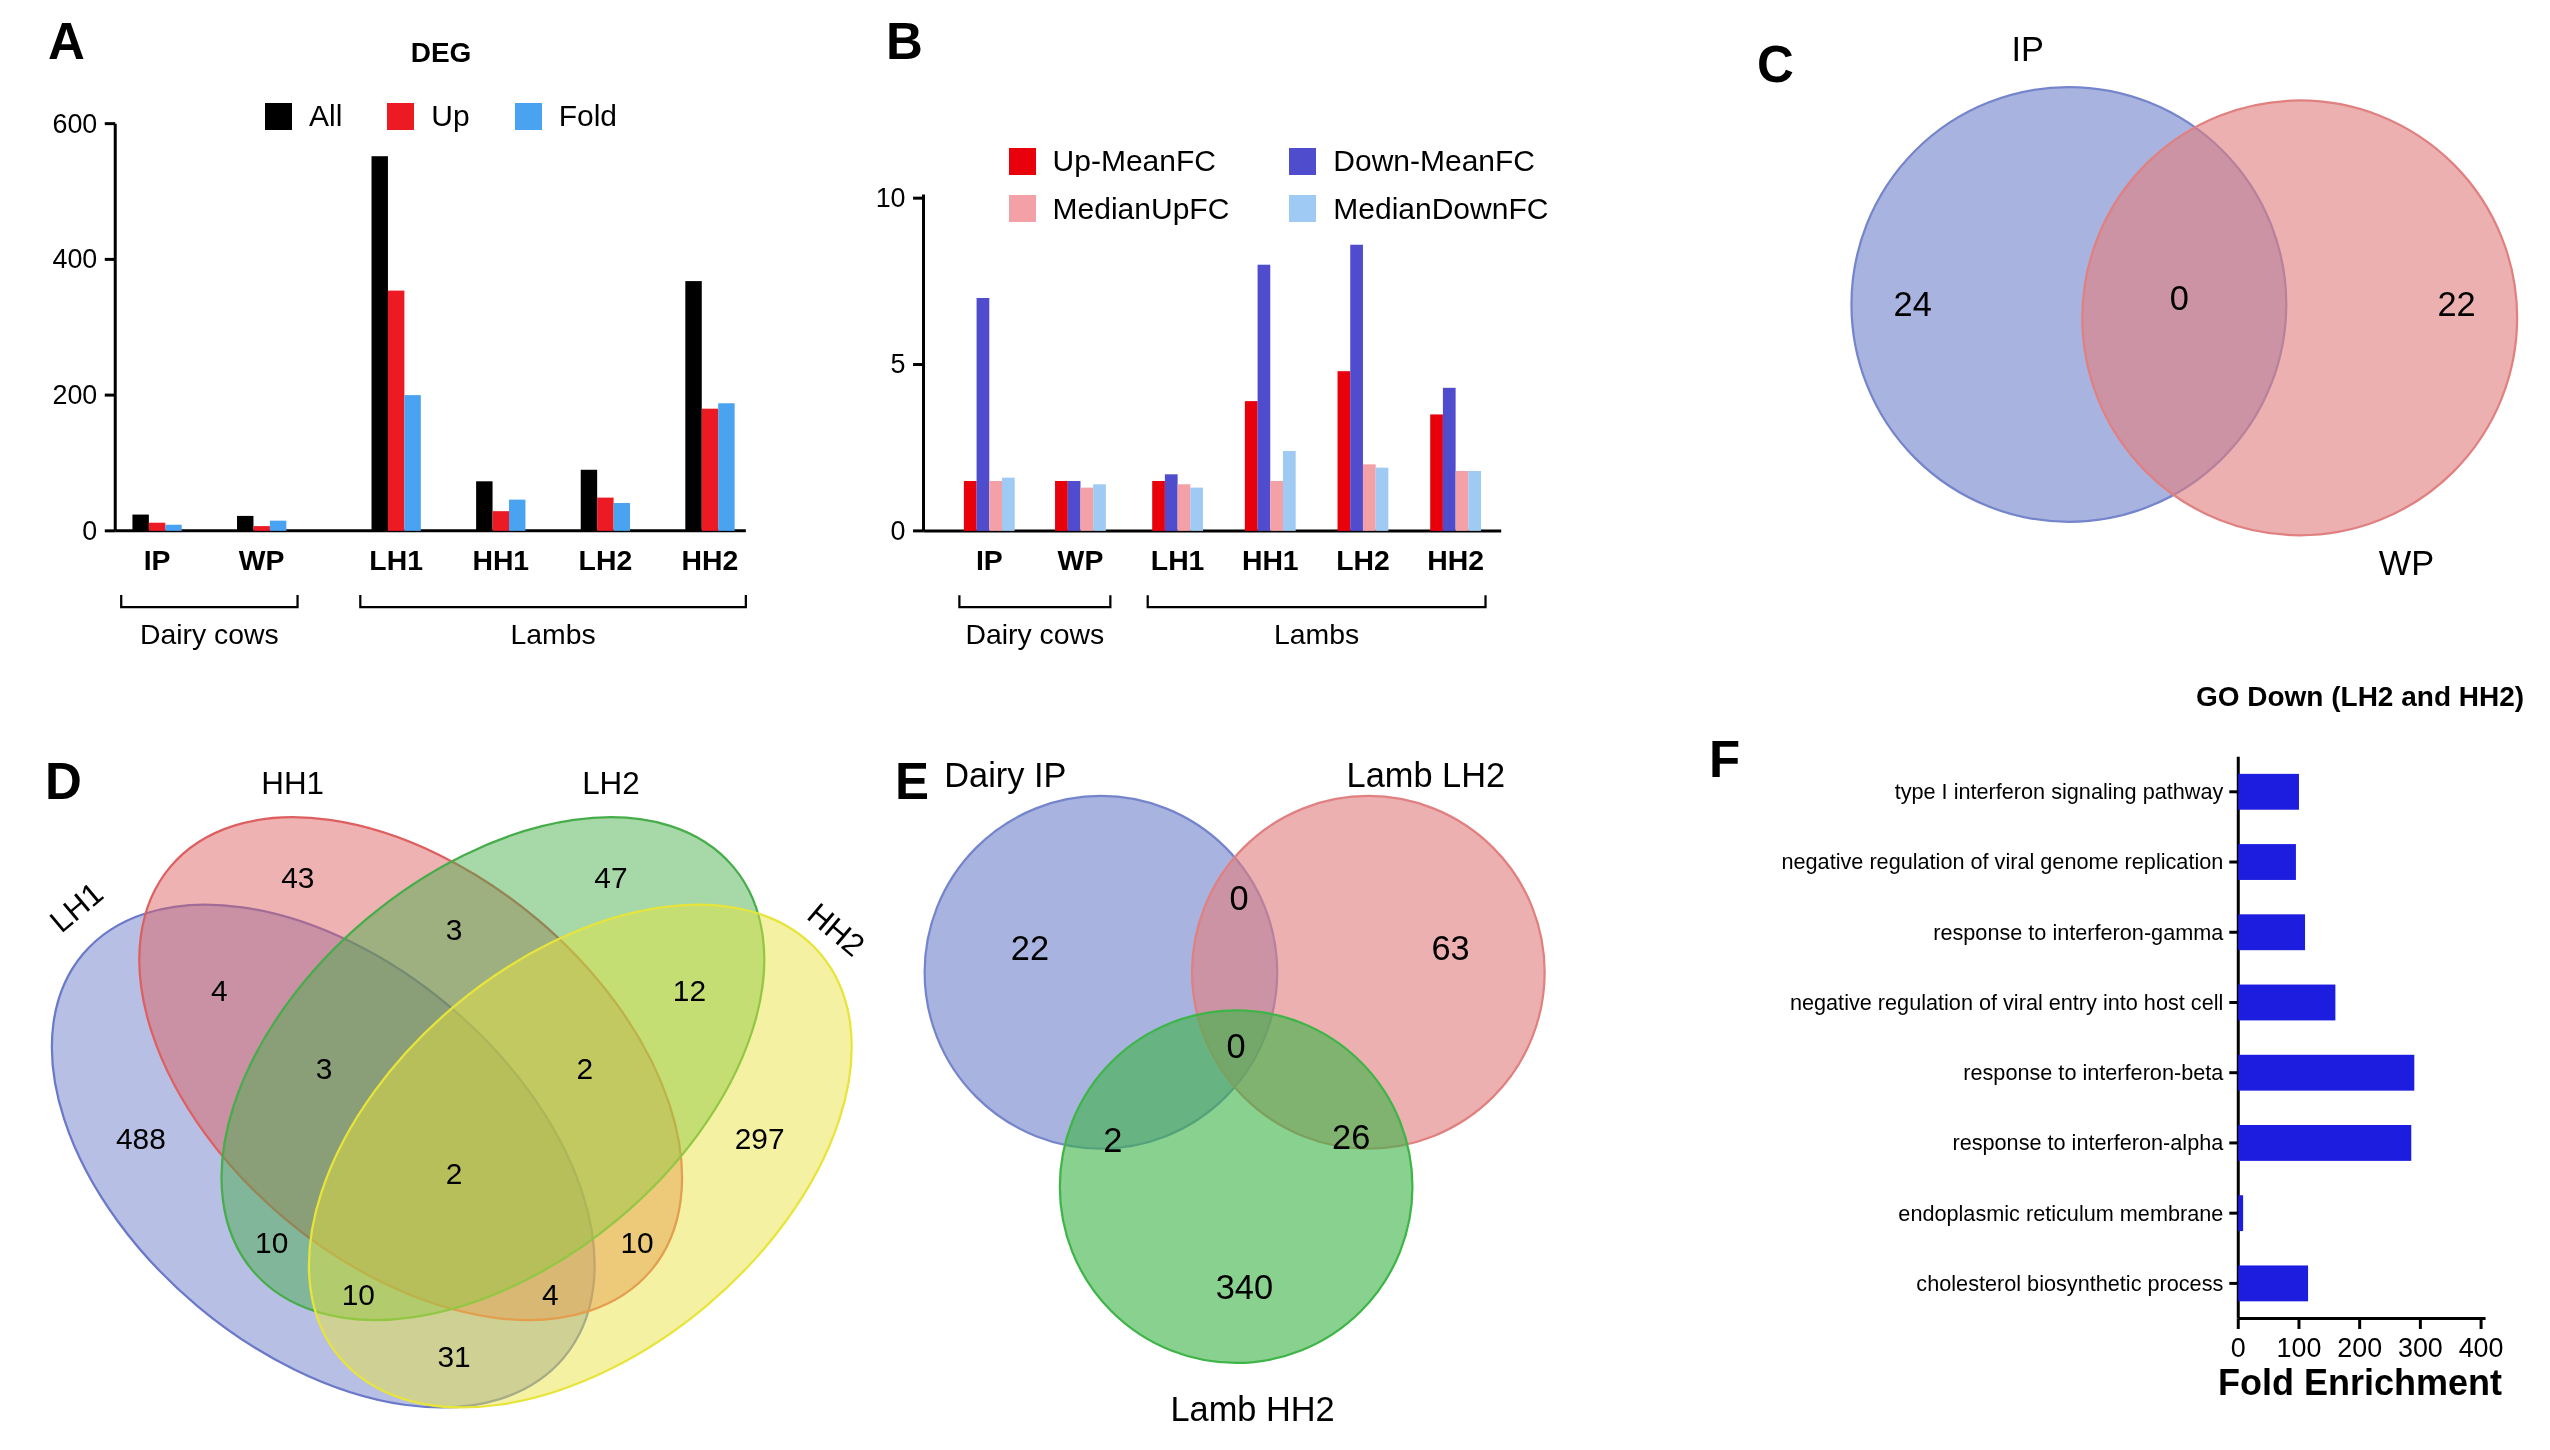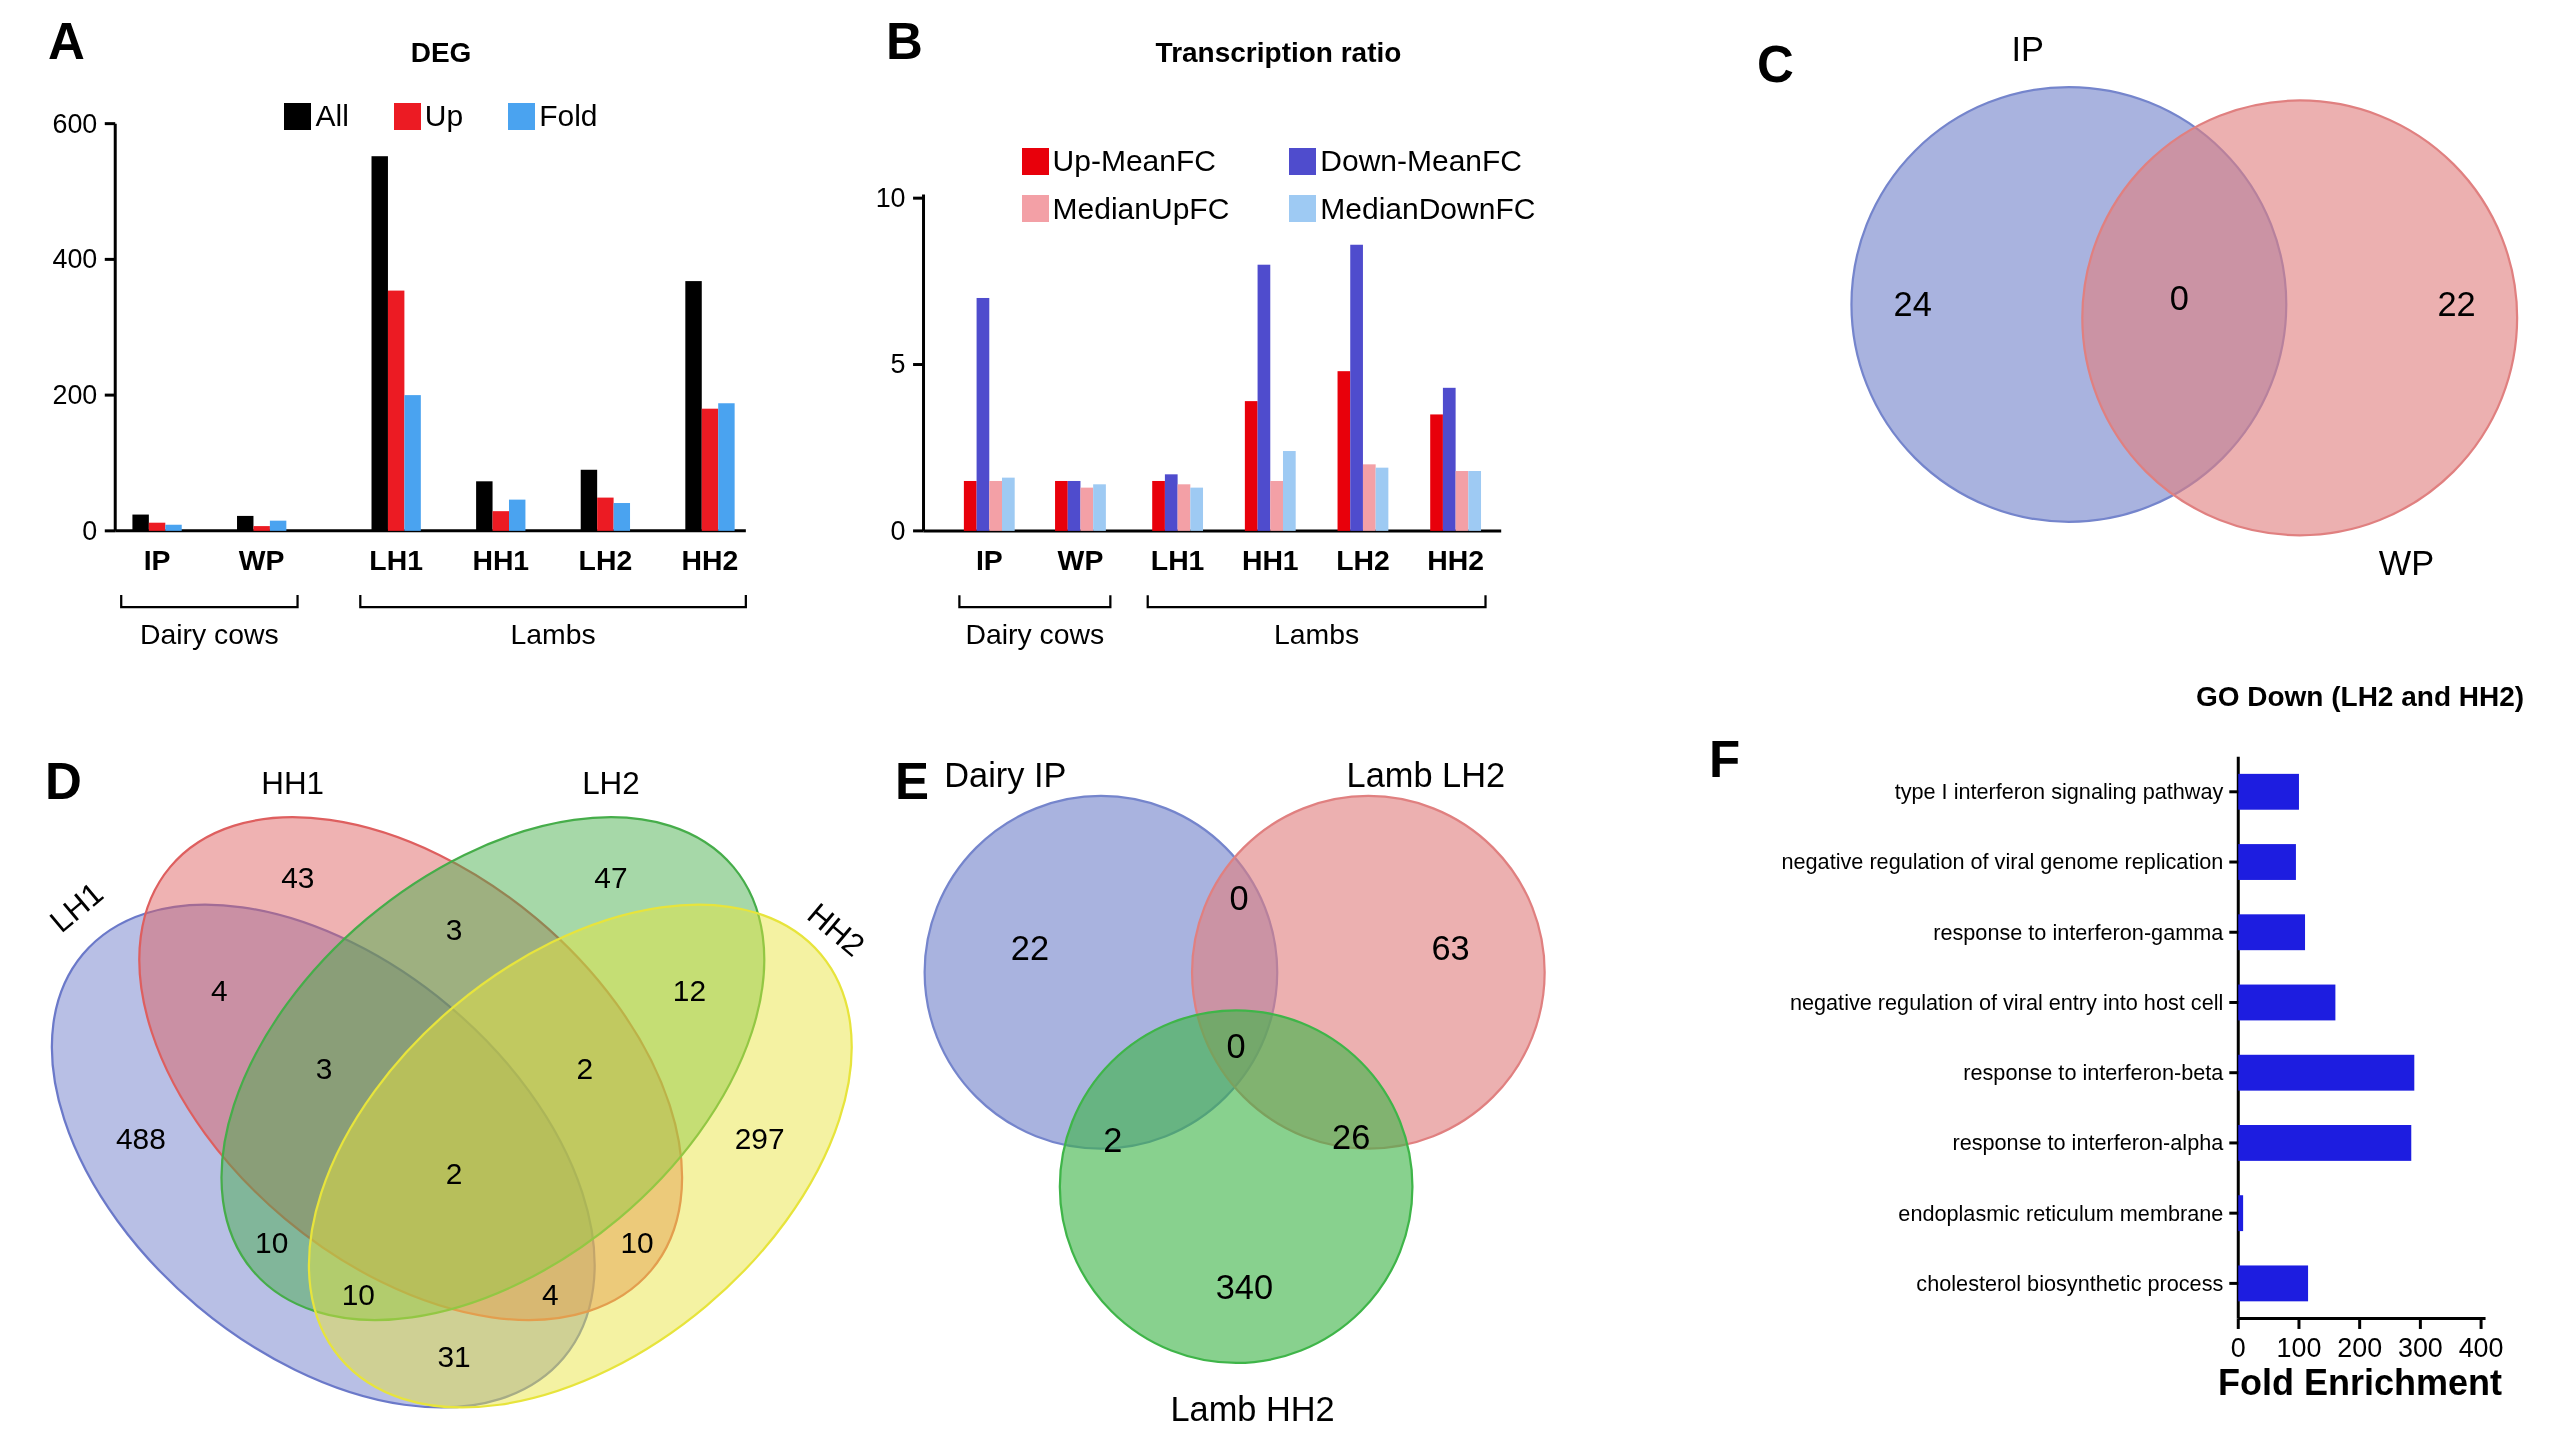--- a/index.html
+++ b/index.html
@@ -7,21 +7,21 @@
   body{
     width:2550px;height:1450px;position:relative;overflow:hidden;
     font-family:"Liberation Sans",sans-serif;color:#000;
   }
   .panel{position:absolute}
   .psvg{position:absolute;left:0;top:0;width:100%;height:100%;overflow:visible;display:block}
   .letter{position:absolute;font-size:51px;font-weight:bold;line-height:1}
   .ptitle{position:absolute;left:0;right:0;text-align:center;font-size:28px;font-weight:bold}
   .legend-row{position:absolute;left:0;right:0;display:flex;justify-content:center;gap:45px}
   .legend-grid{position:absolute;left:0;right:0;display:grid;grid-template-columns:auto auto;column-gap:60px;row-gap:13.5px;justify-content:center}
-  .legend-item{display:flex;align-items:center;gap:4px;font-size:30px;white-space:nowrap}
+  .legend-item{display:flex;align-items:center;gap:17px;font-size:30px;white-space:nowrap}
   .swatch{width:27px;height:27px;display:inline-block;flex:none}
   .axis{stroke:#000;stroke-width:4;fill:none}
   .bracket{stroke:#000;stroke-width:3;fill:none}
   text{fill:#000}
   .ticklabel{font-size:36px}
   .catlabel{font-size:38px;font-weight:bold}
   .grouplabel{font-size:38px}
   .golabel{font-size:29px}
   .vnum{font-size:40px}
   .vnumbig{font-size:46px}
@@ -94,21 +94,20 @@
       <rect x="901" y="519.2333333333333" width="22" height="170.76666666666665" fill="#4aa3f0"></rect>
       <text x="890" y="742" class="catlabel" text-anchor="middle">HH2</text>
       <path d="M 102 776 L 102 792 L 338 792 L 338 776" class="bracket"></path>
       <text x="220" y="842" class="grouplabel" text-anchor="middle">Dairy cows</text>
       <path d="M 422 776 L 422 792 L 938 792 L 938 776" class="bracket"></path>
       <text x="680" y="842" class="grouplabel" text-anchor="middle">Lambs</text>
     </svg>
 </section>
 
 <section class="panel" style="left:860px;top:15px;width:837px;height:688px">
-  <div class="ptitle" style="top:22.4px">Transcription ratio</div>
   <div class="legend-grid" style="top:129px" id="legendB">
       <div class="legend-item">
         <span class="swatch" style="background: rgb(232, 0, 11);"></span>
         <span>Up-MeanFC</span>
       </div>
       <div class="legend-item">
         <span class="swatch" style="background: rgb(79, 76, 205);"></span>
         <span>Down-MeanFC</span>
       </div>
       <div class="legend-item">

